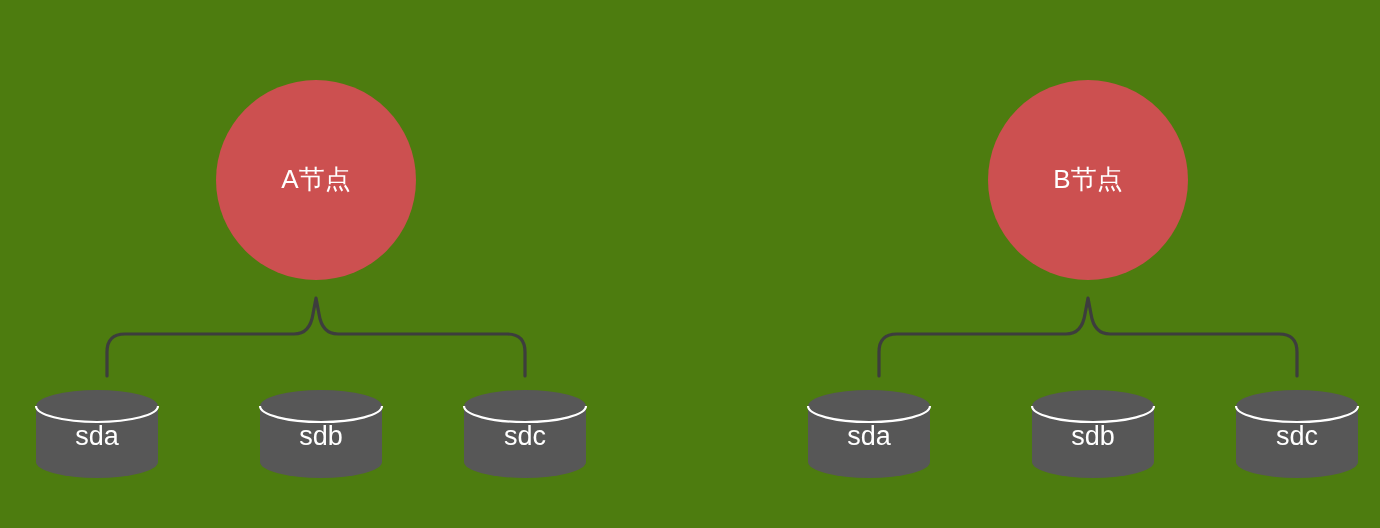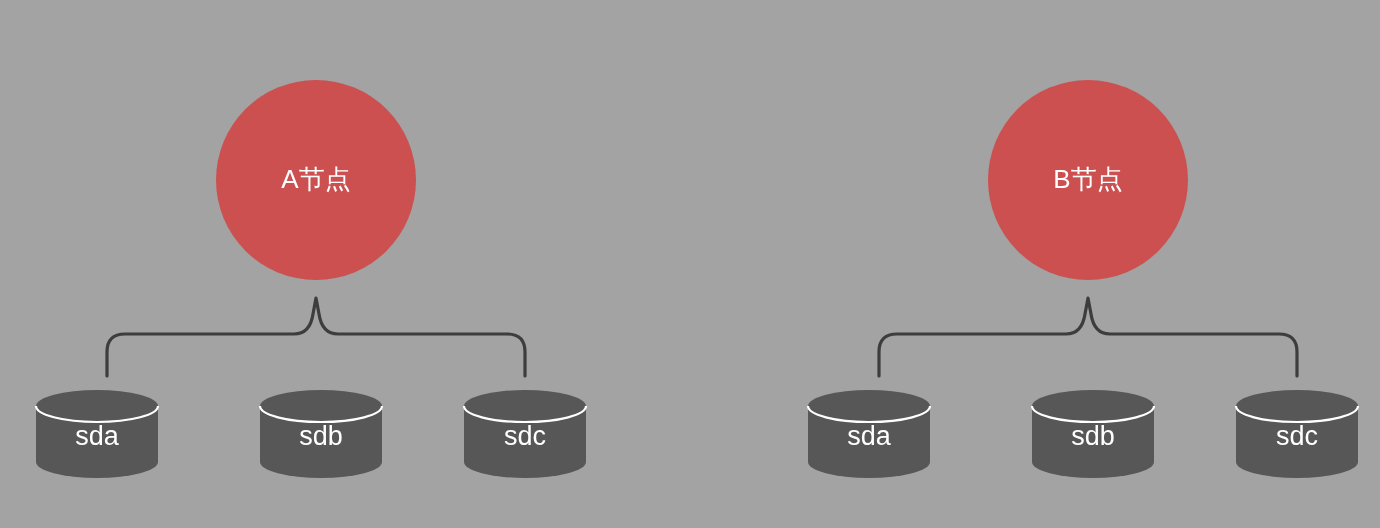--- a/index.html
+++ b/index.html
@@ -10,21 +10,21 @@
   body {
     width: 1380px;
     height: 528px;
     overflow: hidden;
     font-family: "Liberation Sans", "DejaVu Sans", sans-serif;
   }
   #canvas {
     position: relative;
     width: 1380px;
     height: 528px;
-    background: #a3a3a3;
+    background: #4d7c0f;
   }
   .diagram-svg {
     position: absolute;
     left: 0;
     top: 0;
     width: 1380px;
     height: 528px;
     display: block;
   }
   .node-label {

